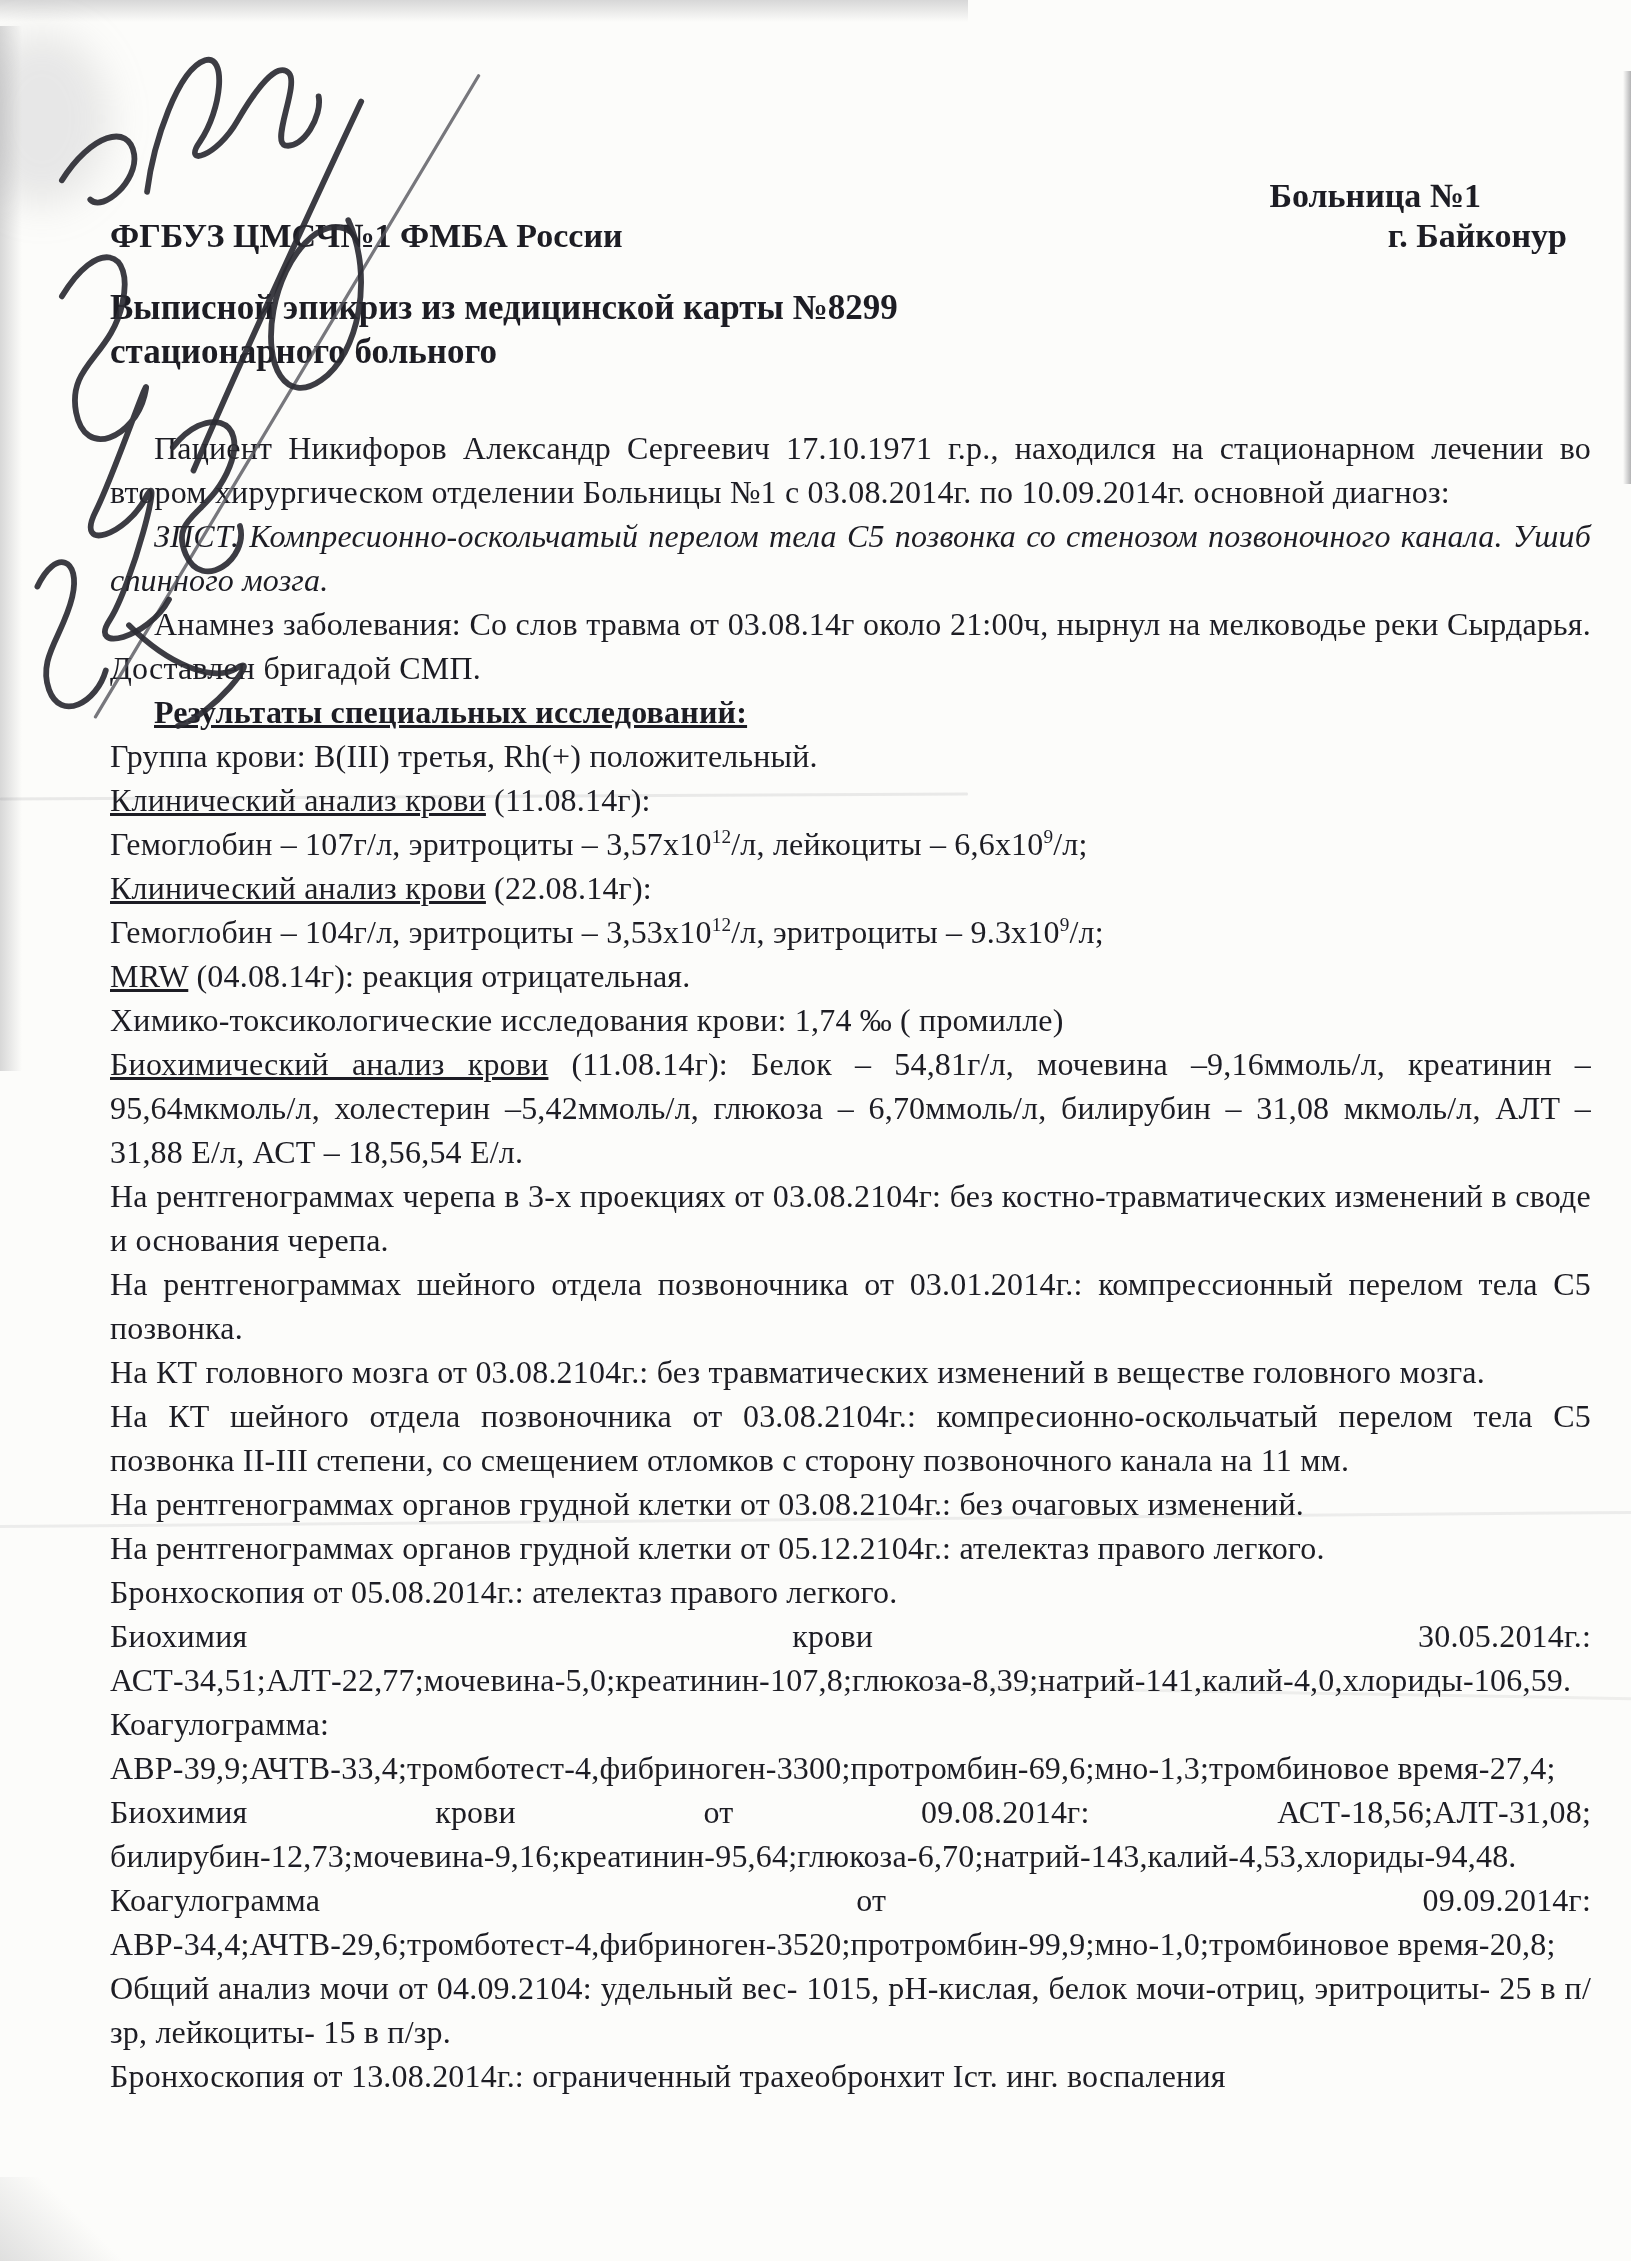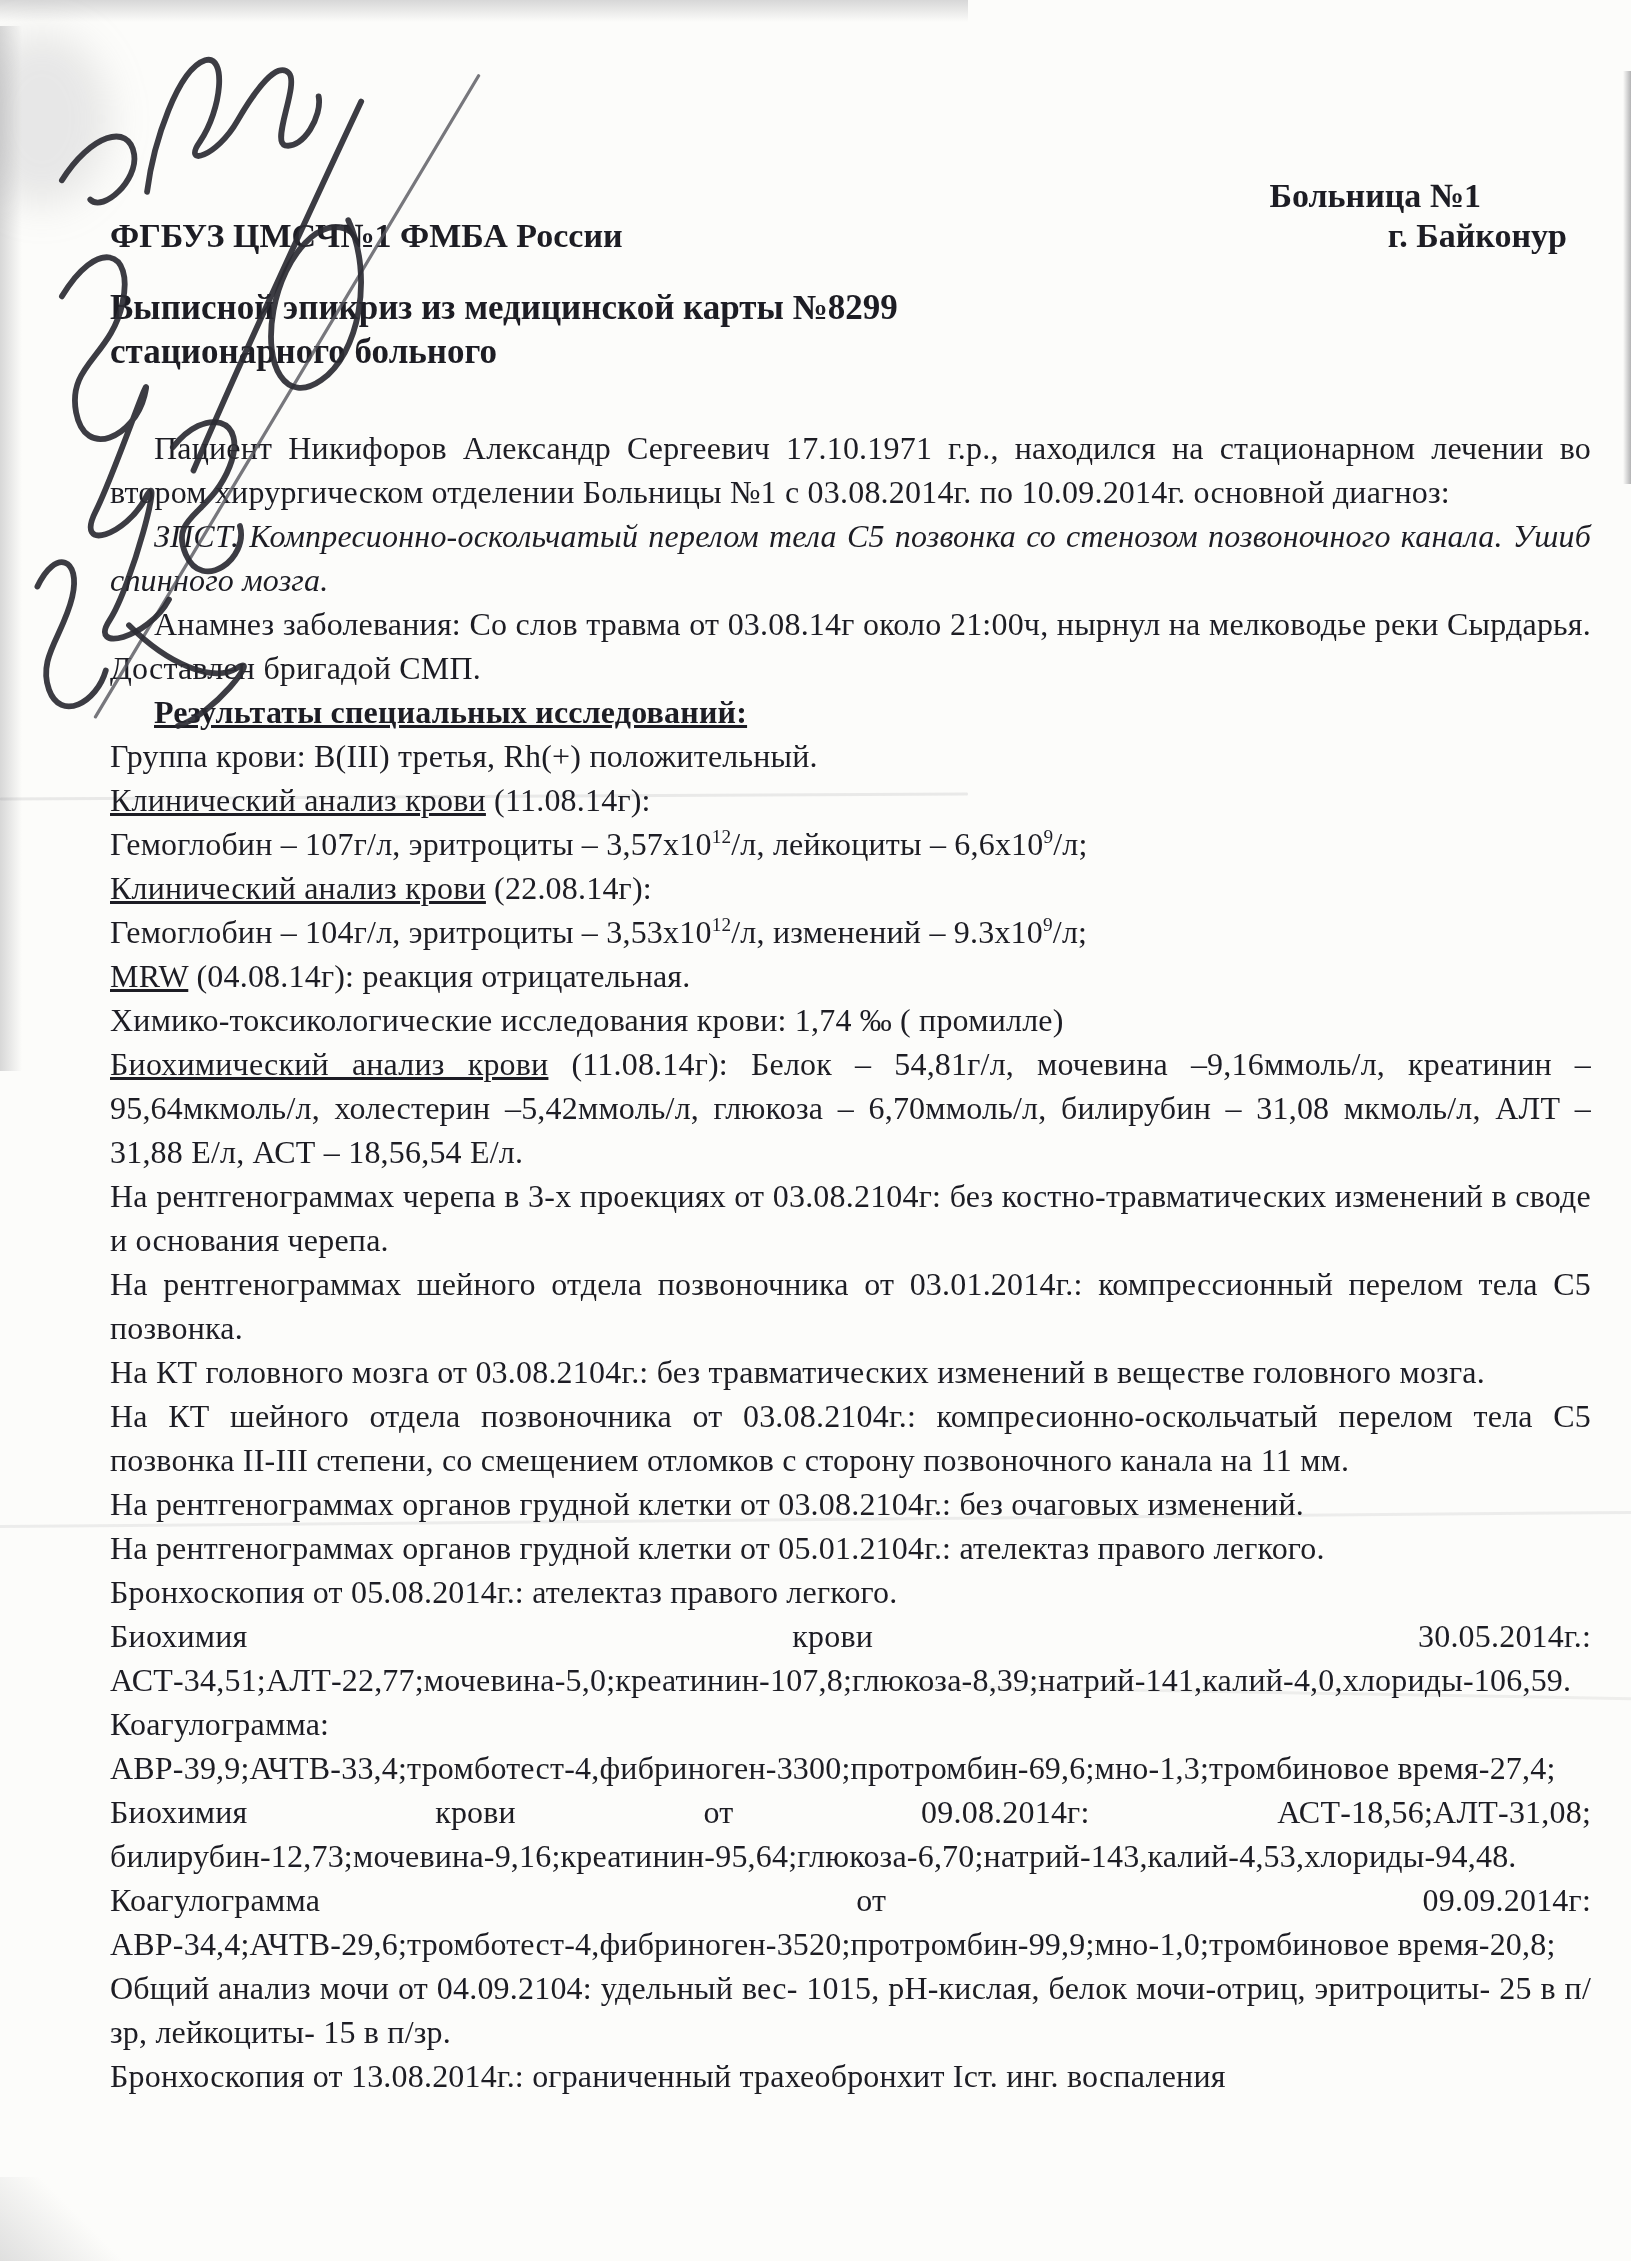--- a/index.html
+++ b/index.html
@@ -100,34 +100,34 @@
       <p class="indent"><span class="bold-underline">Результаты специальных исследований:</span></p>
 
       <p>Группа крови: В(III) третья, Rh(+) положительный.</p>
 
       <p><span class="ul">Клинический анализ крови</span><span> (11.08.14г):</span></p>
 
       <p><span>Гемоглобин – 107г/л, эритроциты – 3,57x10</span><sup>12</sup><span>/л, лейкоциты – 6,6x10</span><sup>9</sup><span>/л;</span></p>
 
       <p><span class="ul">Клинический анализ крови</span><span> (22.08.14г):</span></p>
 
-      <p><span>Гемоглобин – 104г/л, эритроциты – 3,53x10</span><sup>12</sup><span>/л, изменений – 9.3x10</span><sup>9</sup><span>/л;</span></p>
+      <p><span>Гемоглобин – 104г/л, эритроциты – 3,53x10</span><sup>12</sup><span>/л, эритроциты – 9.3x10</span><sup>9</sup><span>/л;</span></p>
 
       <p><span class="ul">MRW</span><span> (04.08.14г): реакция отрицательная.</span></p>
 
       <p><span>Химико-токсикологические исследования крови: 1,74 </span><span class="permille">‰</span><span> ( промилле)</span></p>
 
       <p><span class="ul">Биохимический анализ крови</span><span> (11.08.14г): Белок – 54,81г/л, мочевина –9,16ммоль/л, креатинин –95,64мкмоль/л, холестерин –5,42ммоль/л, глюкоза – 6,70ммоль/л, билирубин – 31,08 мкмоль/л, АЛТ – 31,88 Е/л, АСТ – 18,56,54 Е/л.</span></p>
 
       <p>На рентгенограммах черепа в 3-х проекциях от 03.08.2104г: без костно-травматических изменений в своде и основания черепа.</p>
       <p>На рентгенограммах шейного отдела позвоночника от 03.01.2014г.: компрессионный перелом тела С5 позвонка.</p>
       <p>На КТ головного мозга от 03.08.2104г.: без травматических изменений в веществе головного мозга.</p>
       <p>На КТ шейного отдела позвоночника от 03.08.2104г.: компресионно-оскольчатый перелом тела С5 позвонка II-III степени, со смещением отломков с сторону позвоночного канала на 11 мм.</p>
       <p>На рентгенограммах органов грудной клетки от 03.08.2104г.: без очаговых изменений.</p>
-      <p>На рентгенограммах органов грудной клетки от 05.01.2104г.: ателектаз правого легкого.</p>
+      <p>На рентгенограммах органов грудной клетки от 05.12.2104г.: ателектаз правого легкого.</p>
       <p>Бронхоскопия от 05.08.2014г.: ателектаз правого легкого.</p>
       <p>Биохимия крови 30.05.2014г.: АСТ-34,51;АЛТ-22,77;мочевина-5,0;креатинин-107,8;глюкоза-8,39;натрий-141,калий-4,0,хлориды-106,59.</p>
       <p>Коагулограмма: АВР-39,9;АЧТВ-33,4;тромботест-4,фибриноген-3300;протромбин-69,6;мно-1,3;тромбиновое время-27,4;</p>
       <p>Биохимия крови от 09.08.2014г: АСТ-18,56;АЛТ-31,08; билирубин-12,73;мочевина-9,16;креатинин-95,64;глюкоза-6,70;натрий-143,калий-4,53,хлориды-94,48.</p>
       <p>Коагулограмма от 09.09.2014г: АВР-34,4;АЧТВ-29,6;тромботест-4,фибриноген-3520;протромбин-99,9;мно-1,0;тромбиновое время-20,8;</p>
       <p>Общий анализ мочи от 04.09.2104: удельный вес- 1015, pH-кислая, белок мочи-отриц, эритроциты- 25 в п/зр, лейкоциты- 15 в п/зр.</p>
       <p>Бронхоскопия от 13.08.2014г.: ограниченный трахеобронхит Iст. инг. воспаления</p>
 
     </div>
   </div>

